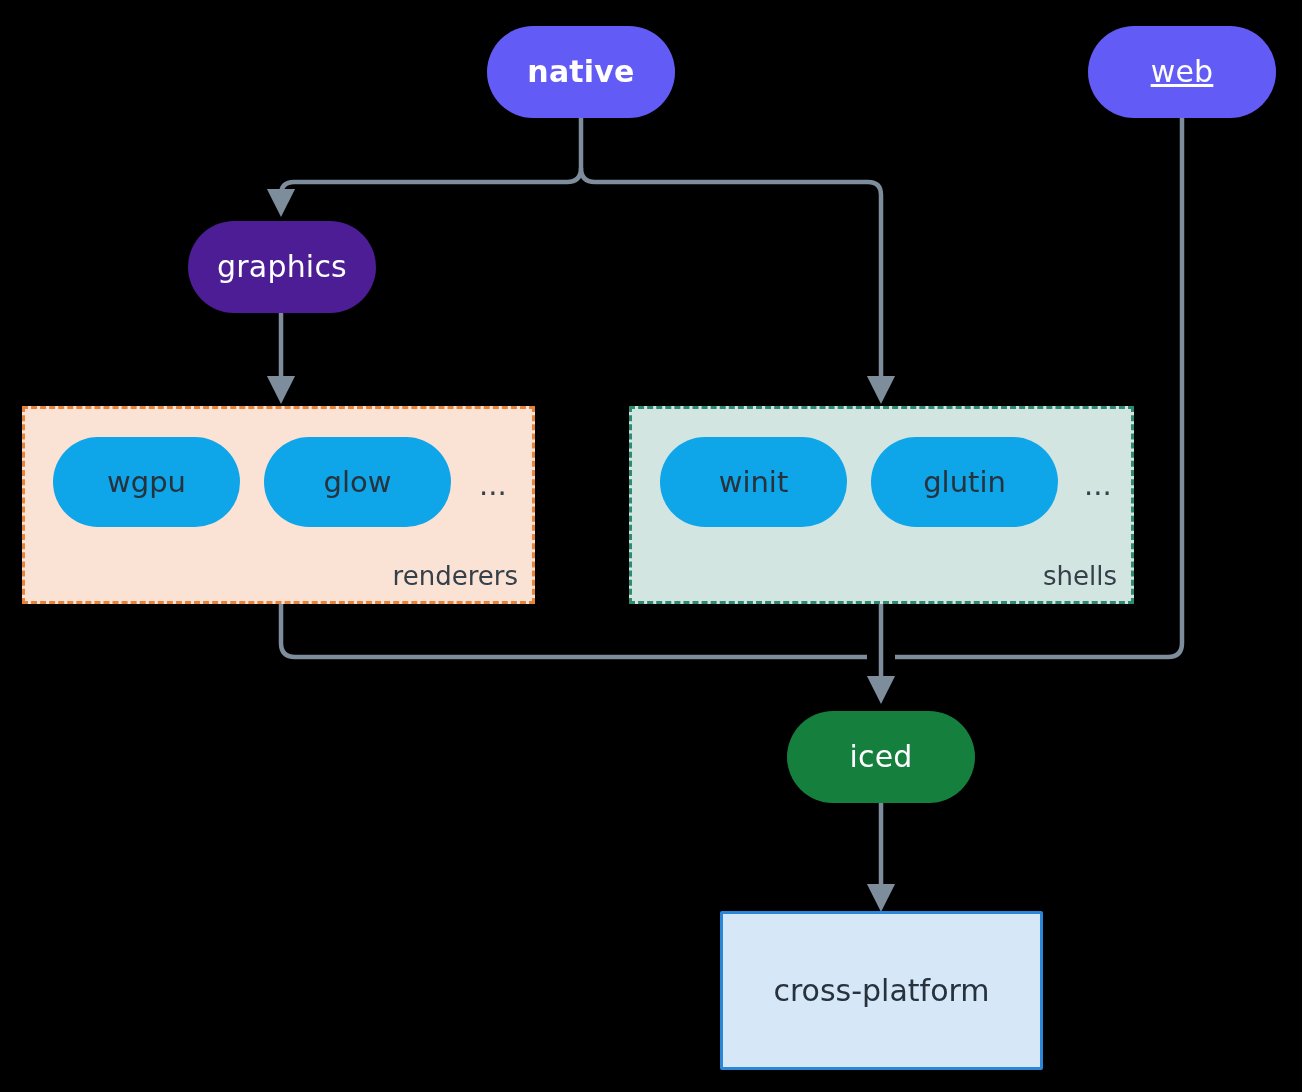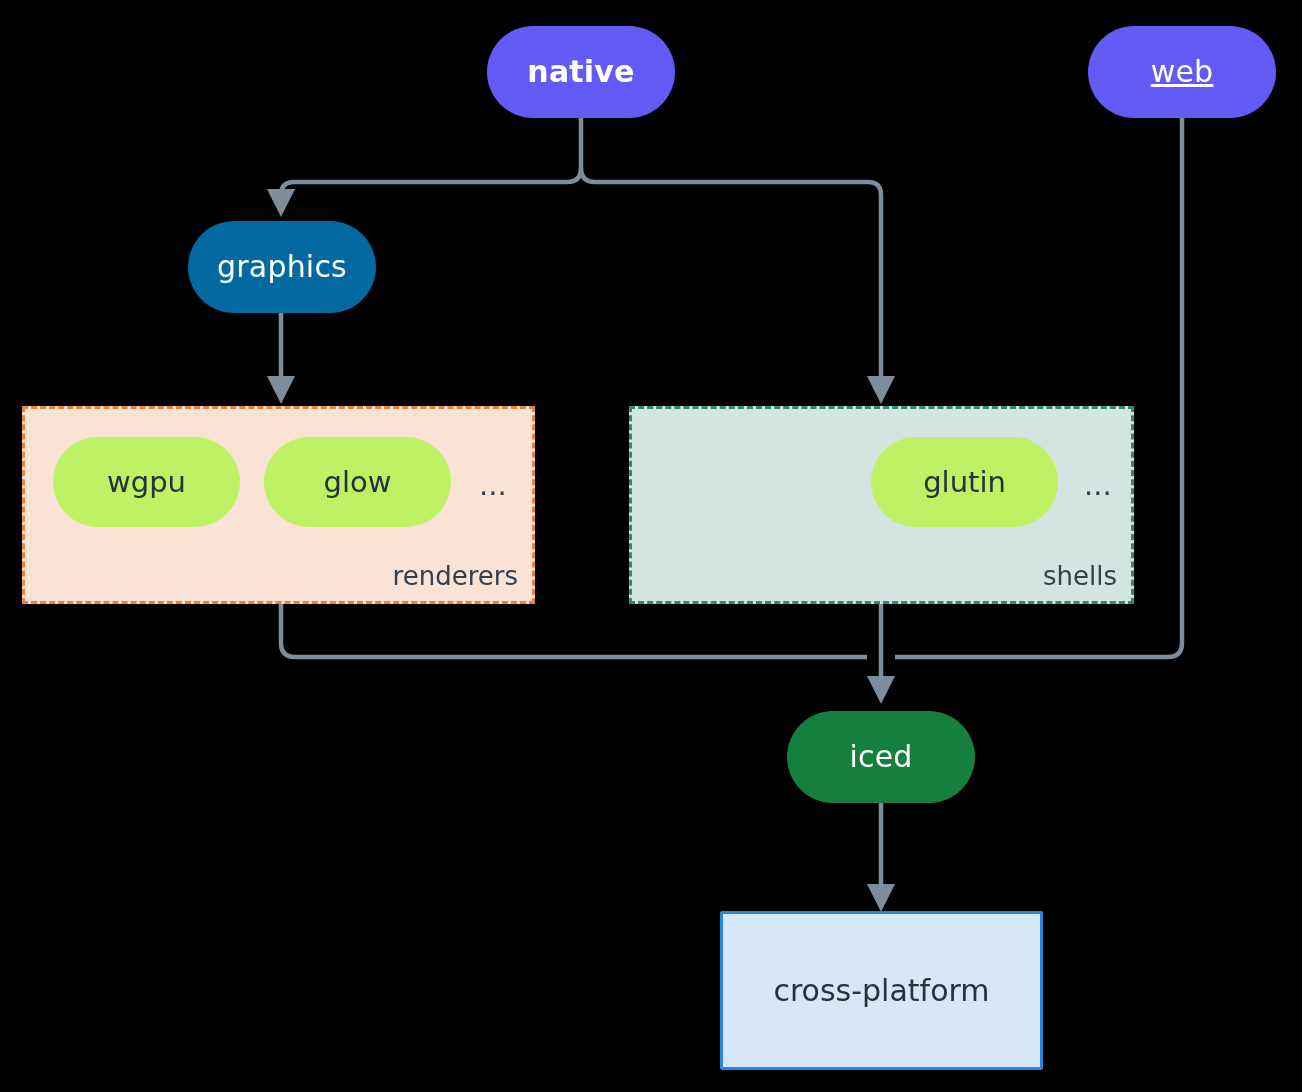--- a/index.html
+++ b/index.html
@@ -37,21 +37,21 @@
   }
 
   
   .pill {
     border-radius: 999px;
     color: #ffffff;
     font-size: 30px;
     letter-spacing: 0.2px;
   }
   .pill.purple  { background: #635bf6; }
-  .pill.orange  { background: #0369a1; }
+  .pill.orange  { background: #4c1d95; }
   .pill.blue    { background: #15803d; }
 
   
   .group {
     position: absolute;
     box-sizing: border-box;
   }
   .group .group-label {
     position: absolute;
     right: 14px;
@@ -67,21 +67,21 @@
     background: #d2e5e0;
     border: 3px dashed #2e8b72;
   }
 
   
   .chip {
     position: absolute;
     display: flex;
     align-items: center;
     justify-content: center;
-    background: #bef264;
+    background: #0ea5e9;
     border-radius: 999px;
     color: #27323d;
     font-size: 29px;
     box-sizing: border-box;
   }
   .ellipsis {
     position: absolute;
     color: #36404a;
     font-size: 29px;
     line-height: 1;
@@ -147,20 +147,23 @@
       <span>wgpu</span>
     </div>
     <div class="chip" style="left:239px; top:28px; width:187px; height:90px;">
       <span>glow</span>
     </div>
     <span class="ellipsis" style="left:454px; top:62px;">...</span>
     <span class="group-label">renderers</span>
   </div>
 
   <div class="group shells" style="left:629px; top:406px; width:505px; height:198px;">
+    <div class="chip" style="left:28px; top:28px; width:187px; height:90px;">
+      <span>winit</span>
+    </div>
     <div class="chip" style="left:239px; top:28px; width:187px; height:90px;">
       <span>glutin</span>
     </div>
     <span class="ellipsis" style="left:452px; top:62px;">...</span>
     <span class="group-label">shells</span>
   </div>
 
   <div class="node pill blue" style="left:787px; top:711px; width:188px; height:92px;">
     <span>iced</span>
   </div>

